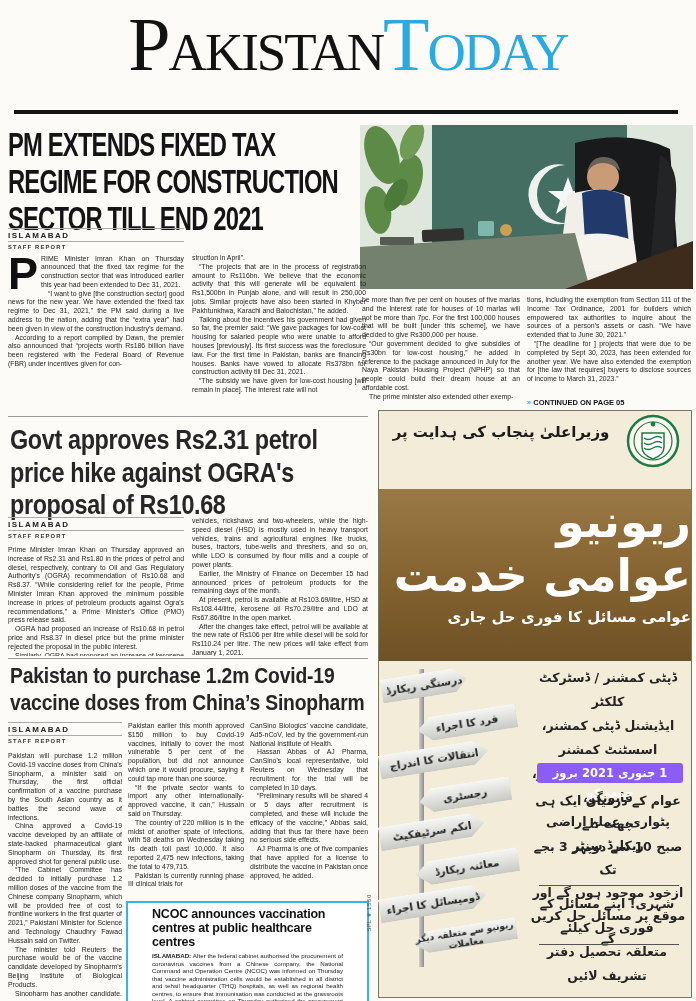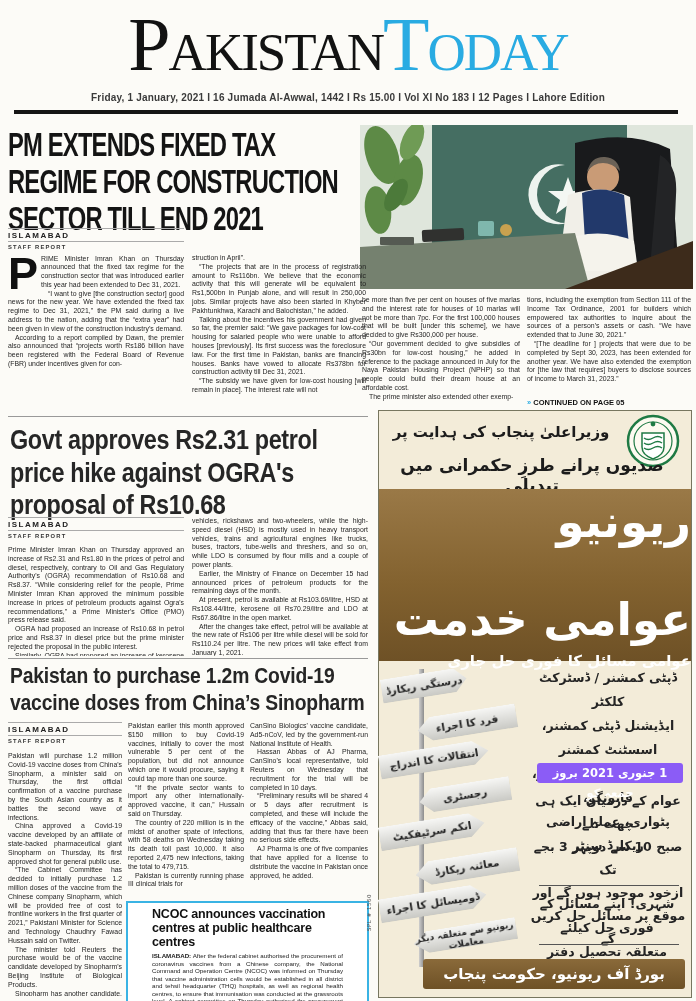--- a/index.html
+++ b/index.html
@@ -42,42 +42,41 @@
   .ncoc .body{font-size:6.2px;line-height:7.5px;text-align:justify;color:#222;margin-top:3px;}
   .ncoc .lead-in{font-weight:bold;}
   .ncoc .byline{font-weight:bold;font-size:5.2px;letter-spacing:.6px;}
 
   
   .ad{top:410px;left:378px;width:314px;height:588px;background:#f3ecd9;border:1px solid #77765f;box-sizing:border-box;}
   .urdu{font-family:"DejaVu Sans",sans-serif;direction:rtl;}
   .ad-top1{top:12px;left:6px;right:74px;text-align:center;font-size:15px;font-weight:bold;color:#1c1c1c;}
   .ad-top2{top:44px;left:6px;right:12px;text-align:center;font-size:17px;font-weight:bold;color:#1c1c1c;}
   .ad-band{top:78px;left:0;width:100%;height:172px;background:linear-gradient(180deg,#9a7947 0%,#83622f 55%,#6e5126 100%);color:#fff;}
-  .ad-band .big{font-size:45px;line-height:54px;font-weight:bold;margin-top:44px;}
+  .ad-band .big{font-size:45px;line-height:54px;font-weight:bold;}
   .ad-band .sub{font-size:15px;line-height:20px;font-weight:bold;margin-top:4px;padding-left:14px;}
   .pole{top:258px;left:40px;width:5px;height:298px;background:linear-gradient(90deg,#cfcfcf,#8d8d8d);}
   .sign{position:absolute;height:24px;line-height:24px;text-align:center;font-size:10.5px;font-weight:bold;color:#222;background:linear-gradient(180deg,#f7f7f5,#c9c9c4);transform:rotate(-9deg);filter:drop-shadow(1px 1px 1px #9a9a8a);}
   .sign.small{font-size:9px;line-height:11px;padding-top:2px;height:22px;box-sizing:border-box;}
   .pt-right{clip-path:polygon(0 0,86% 0,100% 50%,86% 100%,0 100%);}
   .pt-left{clip-path:polygon(14% 0,100% 0,100% 100%,14% 100%,0 50%);}
   .officials{top:255px;left:150px;width:158px;text-align:center;font-size:12.5px;line-height:24px;font-weight:bold;color:#242424;}
   .datebox{top:352px;left:158px;width:146px;height:20px;line-height:20px;background:#8b5cf6;border-radius:3px;color:#fff;font-size:11.5px;font-weight:bold;text-align:center;}
   .details{top:378px;left:150px;width:158px;text-align:center;font-size:12.5px;line-height:23px;font-weight:bold;color:#242424;}
   .ad-div{left:160px;width:140px;height:1px;background:#555;}
   .citizen{top:481px;left:146px;width:164px;text-align:center;font-size:12.5px;line-height:24px;font-weight:bold;color:#242424;}
   .ad-footer{top:548px;left:44px;width:262px;height:30px;line-height:30px;background:linear-gradient(180deg,#8a6a3a,#6e5126);border-radius:3px;color:#fff;font-size:15px;font-weight:bold;text-align:center;}
   .spl{top:894px;left:366px;writing-mode:vertical-rl;transform:rotate(180deg);font-size:5.5px;color:#555;letter-spacing:.5px;}
 </style>
 </head>
 <body>
 
 <div class="page">
 
   <div class="abs masthead"><span>Pakistan</span><span class="blue">Today</span></div>
-  <div class="abs dateline-row">Friday, 1 January, 2021  I  16 Jumada Al-Awwal, 1442  I  Rs 15.00  I  Vol XI No 183  I  12 Pages  I  Lahore Edition</div>
   <div class="abs masthead-rule"></div>
 
   <div class="abs lead-headline">PM extends fixed tax regime for construction sector till end 2021</div>
 
   <div class="abs photo">
     <svg width="333" height="164" viewBox="0 0 333 164">
       <rect width="333" height="164" fill="#dfe6dc"></rect>
       <rect x="72" y="0" width="195" height="164" fill="#456e62"></rect>
       <path d="M205,40 a30,30 0 1,0 2,58 a24,24 0 1,1 -2,-58 z" fill="#eef3ef"></path>
       <polygon points="208,52 213,66 228,66 216,75 220,89 208,80 196,89 200,75 188,66 203,66" fill="#f4f7f3"></polygon>
@@ -220,21 +219,20 @@
     <div class="abs" style="top:2px;right:10px;width:56px;height:56px;">
       <svg width="56" height="56" viewBox="0 0 56 56">
         <circle cx="28" cy="28" r="25" fill="#fdfaf0" stroke="#1f7a44" stroke-width="2.5"></circle>
         <circle cx="28" cy="28" r="19" fill="none" stroke="#1f7a44" stroke-width="1.2"></circle>
         <path d="M17,20 h22 v14 q0,8 -11,12 q-11,-4 -11,-12 z" fill="#fff" stroke="#1f7a44" stroke-width="1.5"></path>
         <path d="M19,25 q4,3 9,0 q5,-3 9,0 M19,30 q4,3 9,0 q5,-3 9,0 M19,35 q4,3 9,0 q5,-3 9,0" fill="none" stroke="#1f7a44" stroke-width="1.4"></path>
         <circle cx="28" cy="11" r="2.4" fill="#1f7a44"></circle>
       </svg>
     </div>
     <div class="abs ad-top1 urdu">وزیراعلیٰ پنجاب کی ہدایت پر</div>
-    <div class="abs ad-top2 urdu">صدیوں پرانے طرزِ حکمرانی میں تبدیلی</div>
 
     <div class="abs ad-band">
       <div class="big urdu" style="margin-top:6px;">ریونیو</div>
       <div class="big urdu">عوامی خدمت</div>
       <div class="sub urdu">عوامی مسائل کا فوری حل جاری</div>
     </div>
 
     <div class="abs pole"></div>
     <div class="sign pt-right urdu" style="left:2px;top:262px;width:86px;">درستگی ریکارڈ</div>
     <div class="sign pt-left urdu" style="left:38px;top:300px;width:100px;">فرد کا اجراء</div>
@@ -261,16 +259,15 @@
       <div>موقع پر مسائل حل کریں گے</div>
     </div>
 
     <div class="abs ad-div" style="top:474px;"></div>
     <div class="abs citizen urdu">
       <div>شہری! اپنے مسائل کے فوری حل کیلئے</div>
       <div>متعلقہ تحصیل دفتر تشریف لائیں</div>
     </div>
     <div class="abs ad-div" style="top:533px;"></div>
 
-    <div class="abs ad-footer urdu">بورڈ آف ریونیو، حکومت پنجاب</div>
   </div>
 
 </div>
 
 </body></html>

